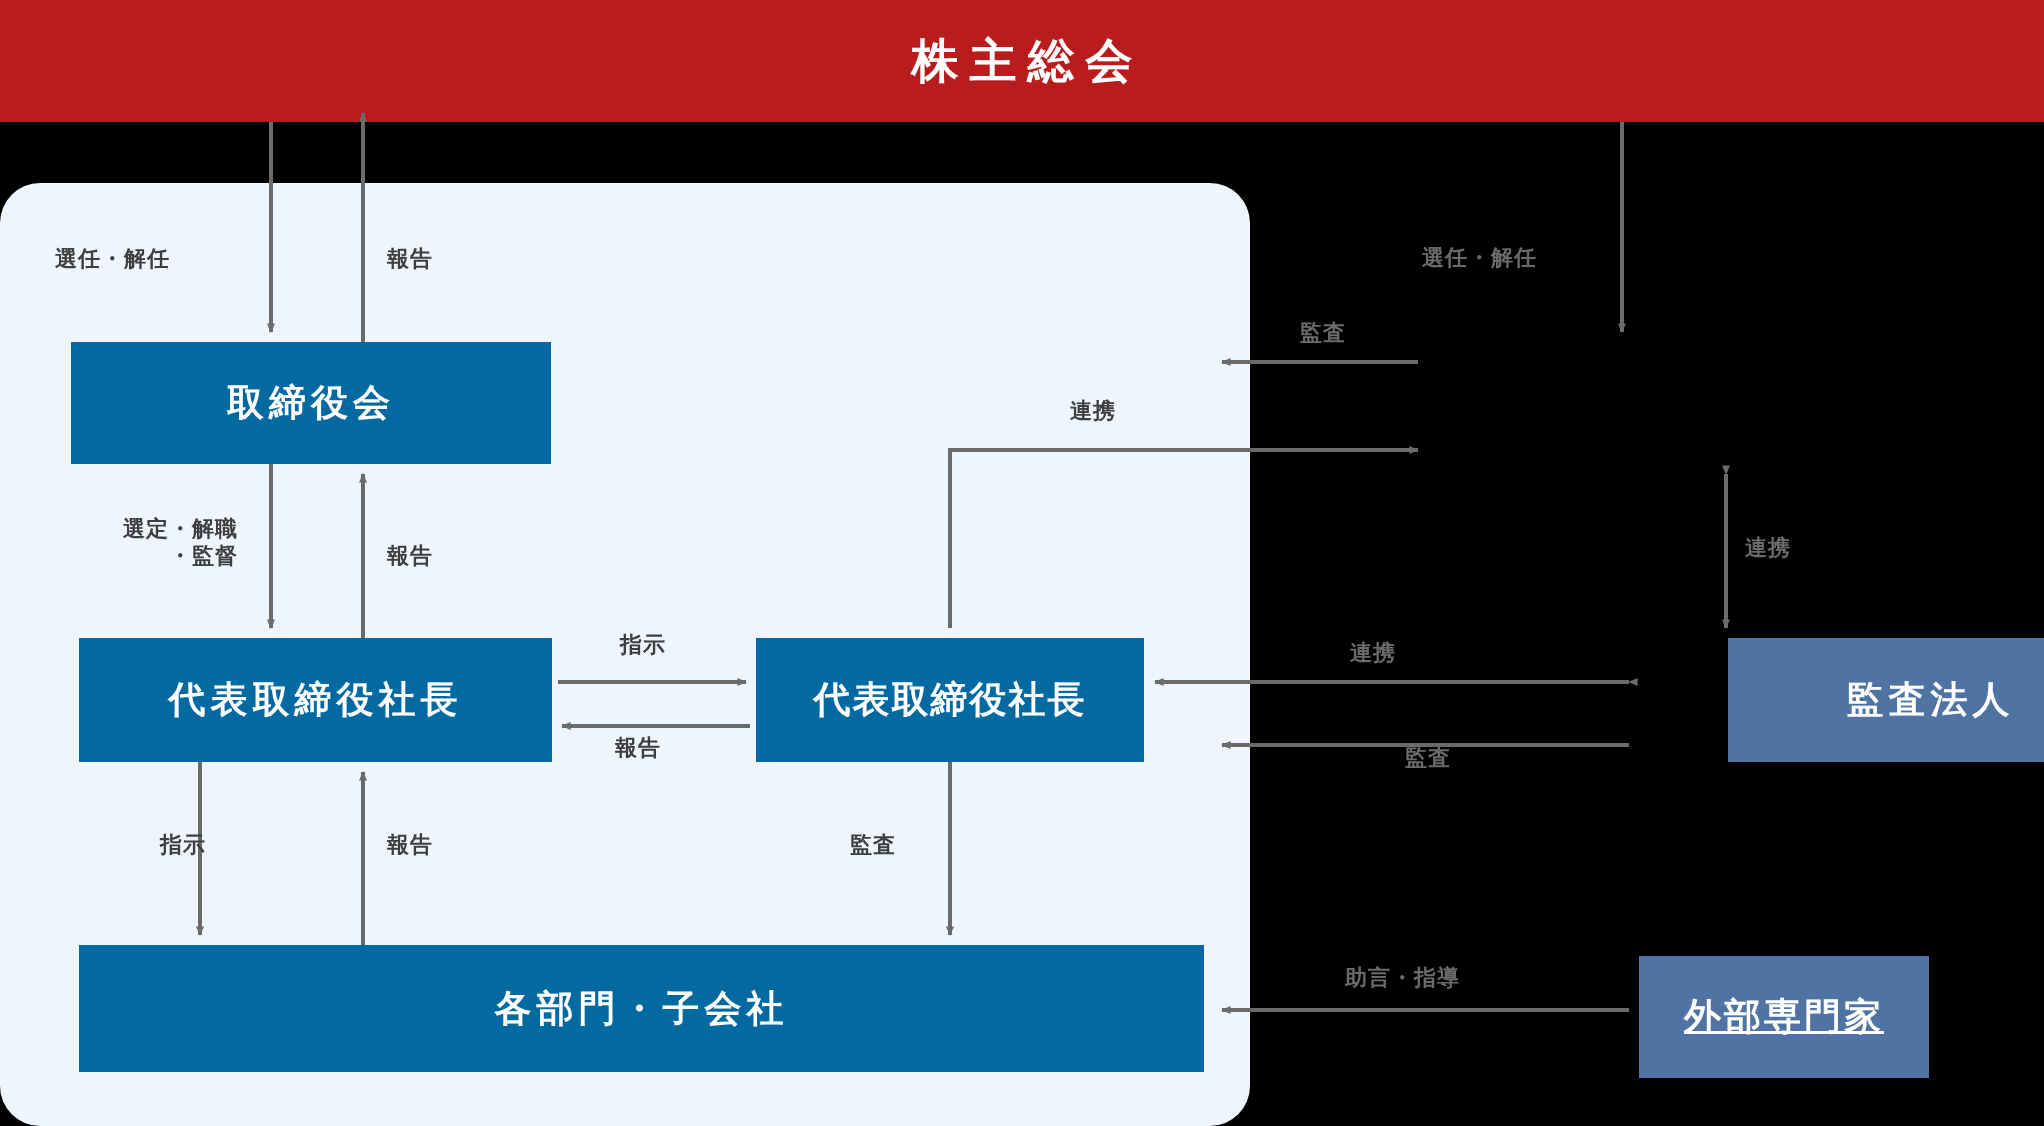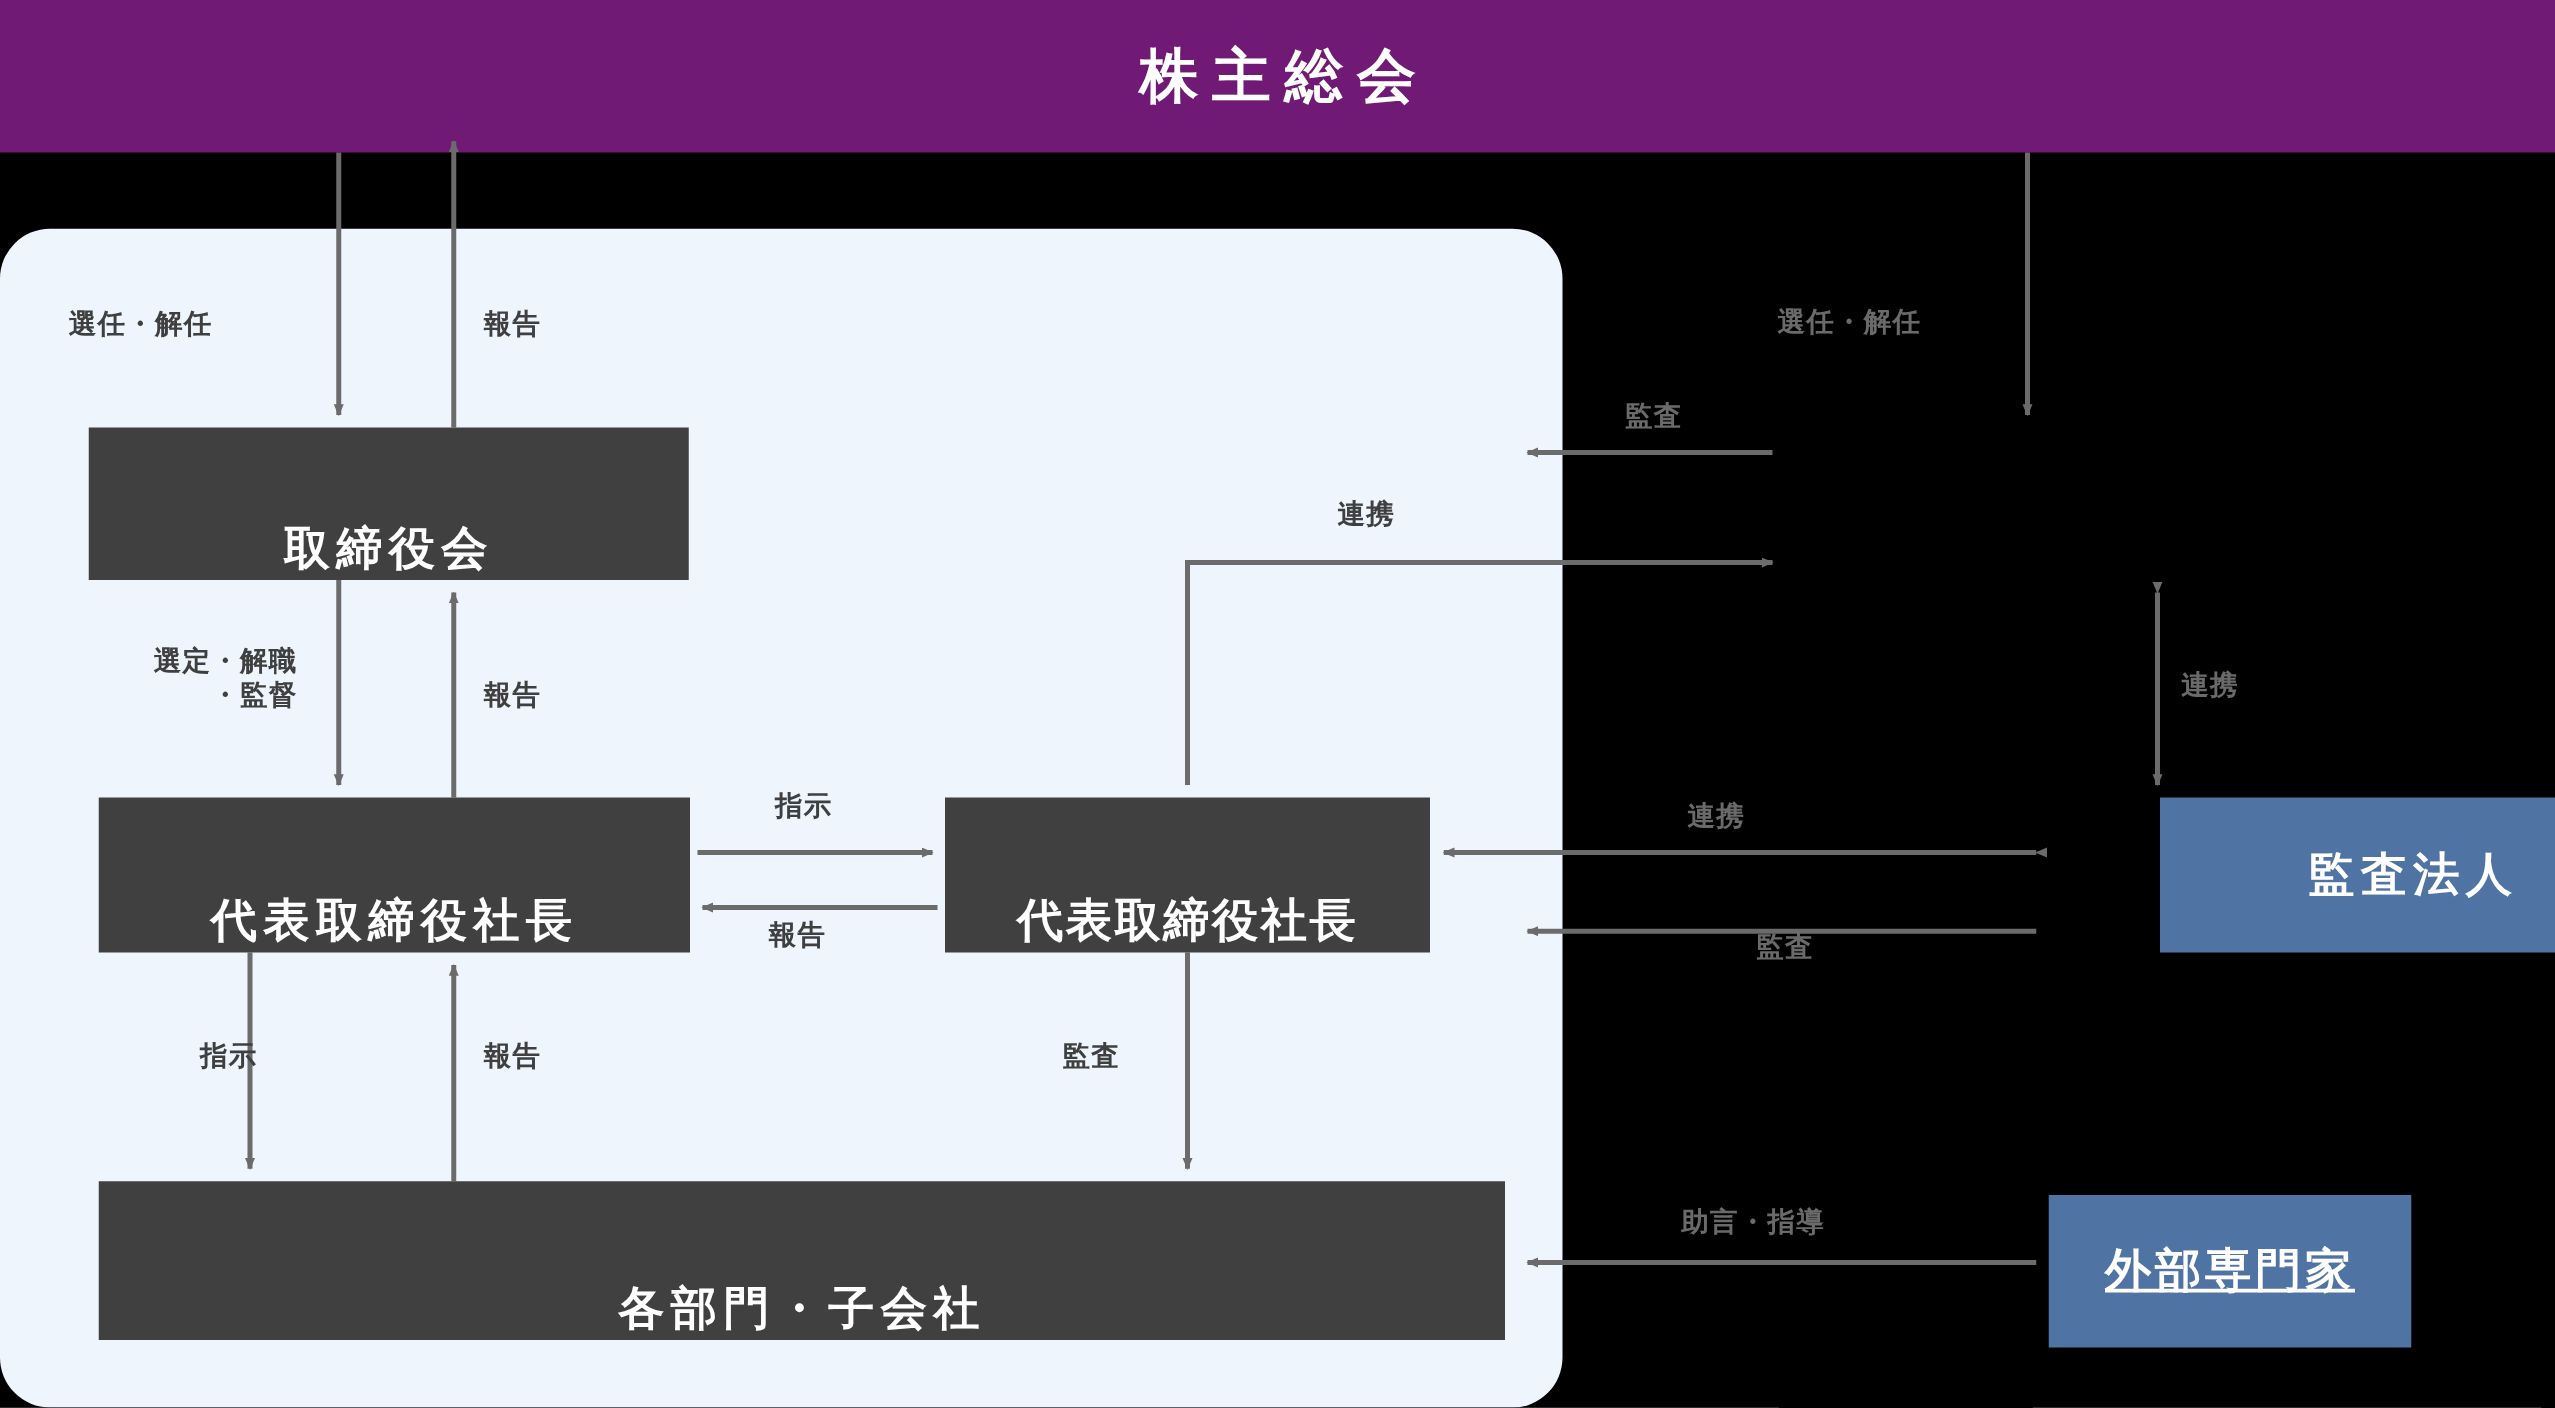--- a/index.html
+++ b/index.html
@@ -7,21 +7,21 @@
     width: 2044px; height: 1126px;
     background: #000000;
     font-family: "Liberation Sans", "DejaVu Sans", sans-serif;
     overflow: hidden;
   }
   #stage { position: relative; width: 2044px; height: 1126px; background: #000; }
 
   
   .header {
     position: absolute; left: 0; top: 0; width: 2044px; height: 122px;
-    background: #701a75;
+    background: #b91c1c;
     display: flex; align-items: center; justify-content: center;
   }
   .header-title {
     color: #ffffff; font-size: 47px; font-weight: bold;
     letter-spacing: 11px; text-indent: 11px; white-space: nowrap;
   }
 
   
   .panel {
     position: absolute; left: 0; top: 183px;
@@ -29,21 +29,21 @@
     background: #eef5fd;
     border-radius: 40px;
   }
 
   
   .node {
     position: absolute;
     display: flex; align-items: center; justify-content: center;
     color: #ffffff; font-weight: bold; white-space: nowrap;
   }
-  .node.blue  { background: #404040; align-items: flex-end; }
+  .node.blue  { background: #0369a1; }
   .node.slate { background: #4f74a3; }
 
   #node-board       { left:71px;  top:342px;  width:480px; height:122px; font-size:37px; letter-spacing:5px; }
   #node-president   { left:79px;  top:638px;  width:473px; height:124px; font-size:37px; letter-spacing:5px; }
   #node-internal    { left:756px; top:638px;  width:388px; height:124px; font-size:37px; letter-spacing:2px; }
   #node-divisions   { left:79px;  top:945px;  width:1125px;height:127px; font-size:37px; letter-spacing:5px; }
   #node-auditor     { left:1428px;top:342px;  width:388px; height:122px; font-size:37px; letter-spacing:5px; }
   #node-auditfirm   { left:1728px;top:638px;  width:405px; height:124px; font-size:37px; letter-spacing:5px; }
   #node-expert      { left:1639px;top:956px;  width:290px; height:122px; font-size:37px; letter-spacing:3px;text-decoration:underline; }
 

